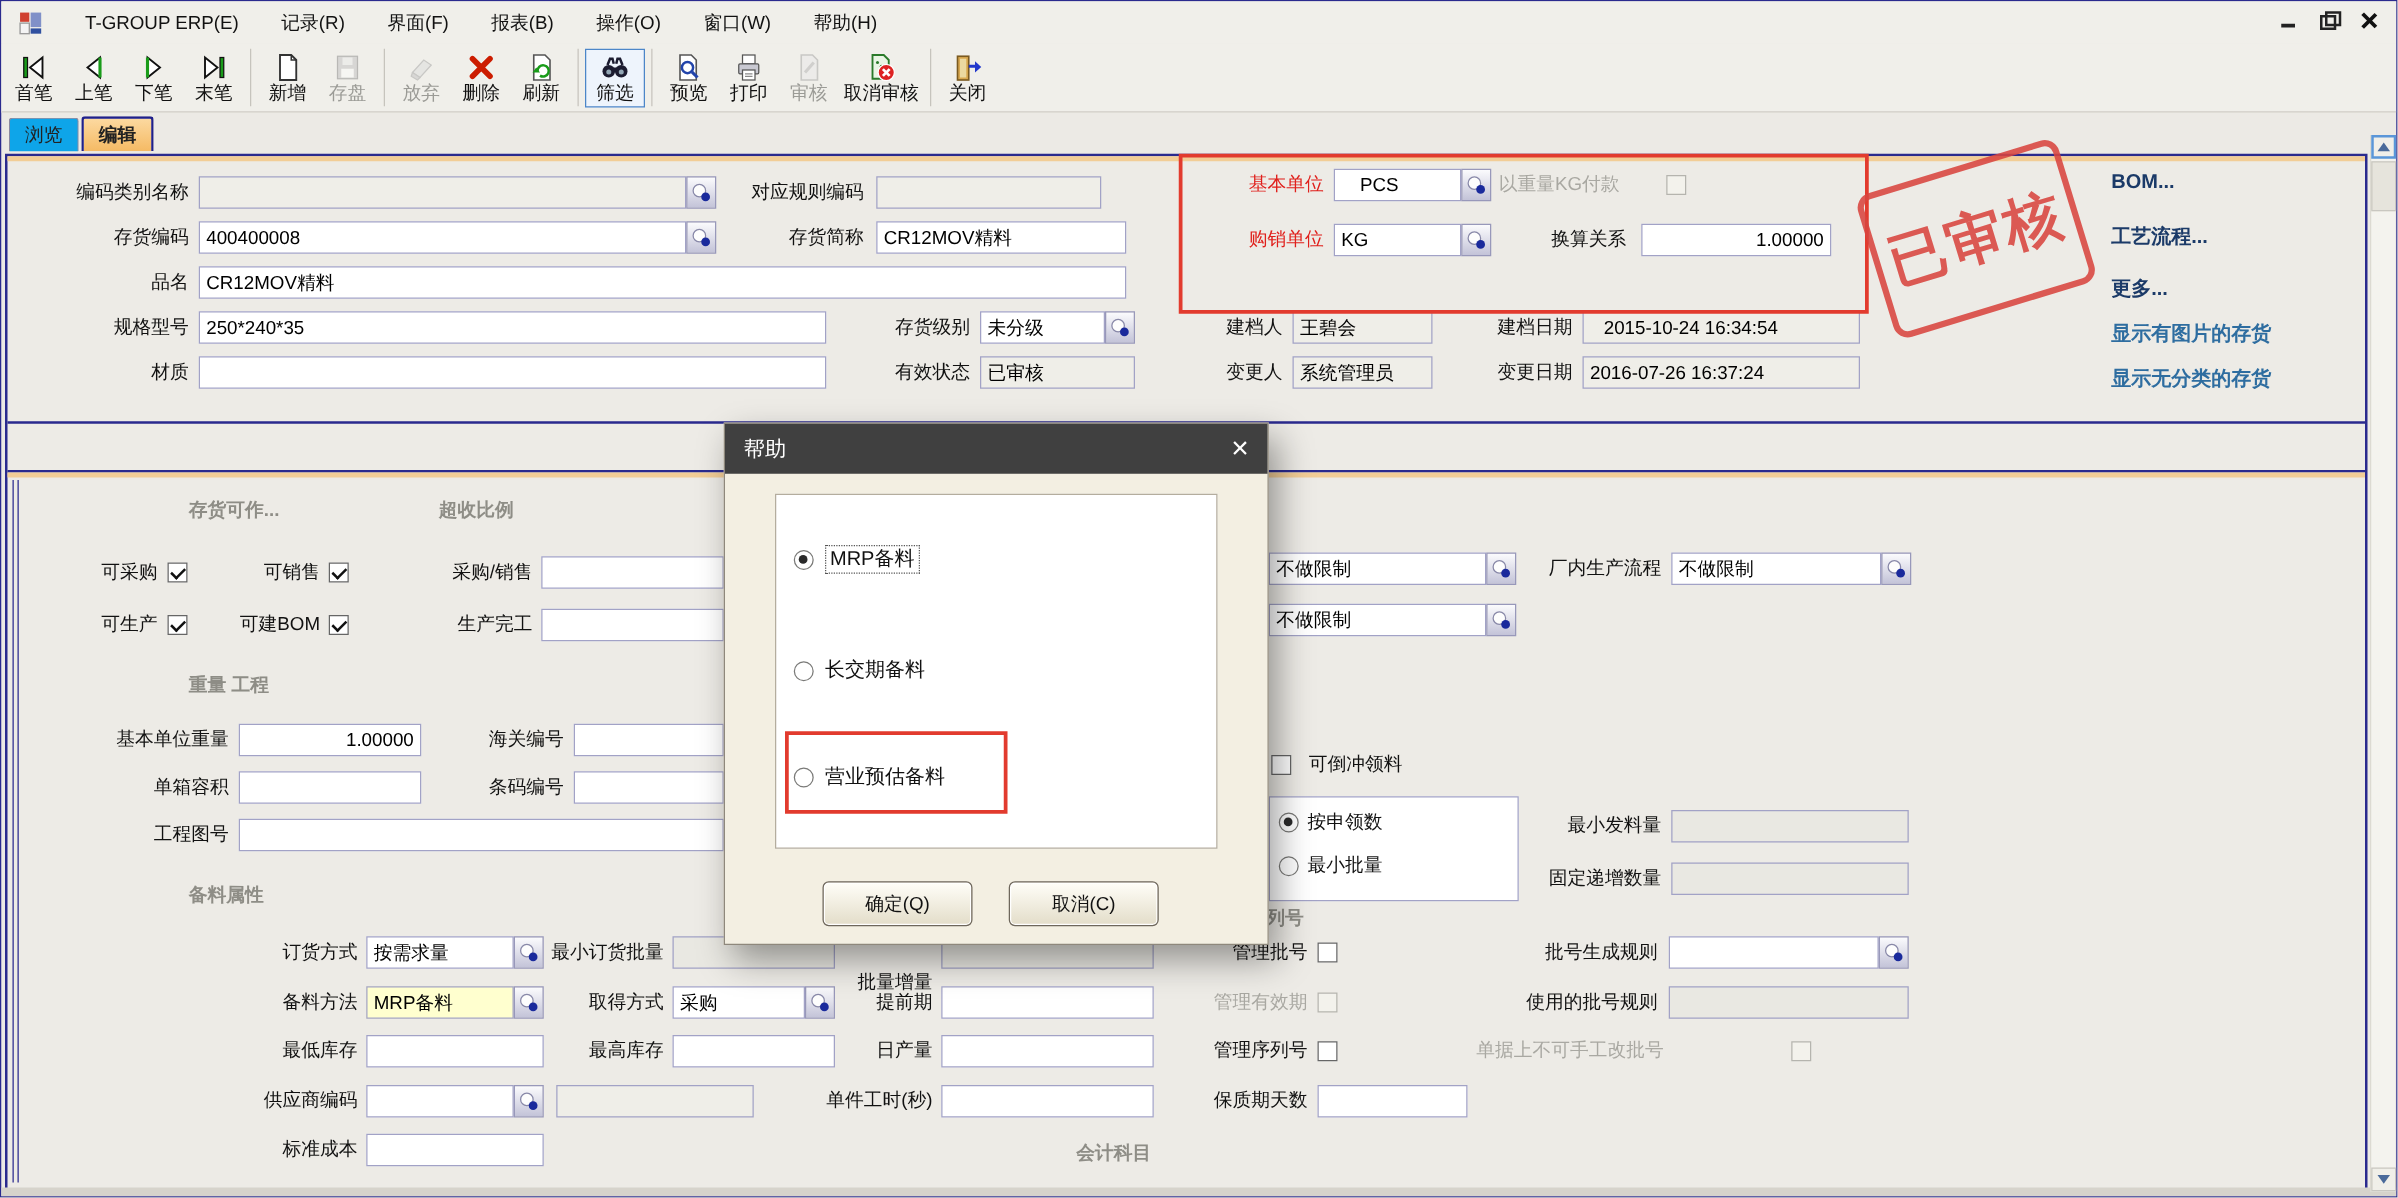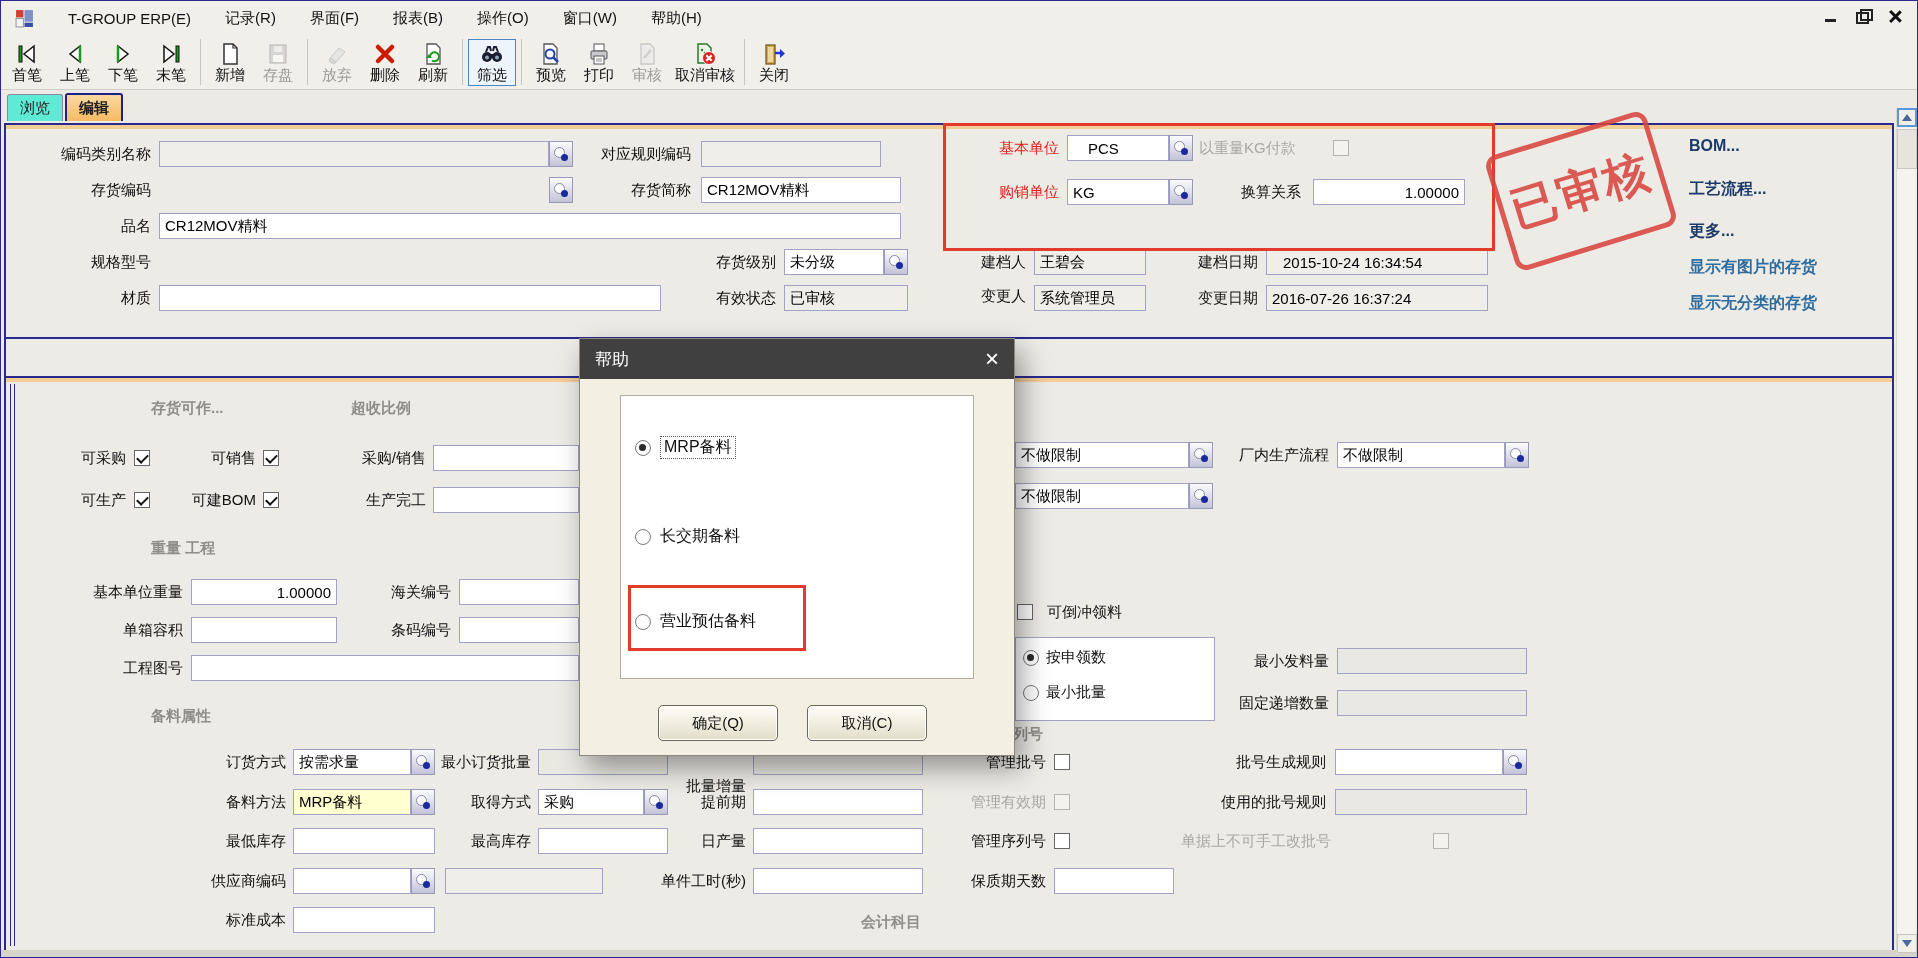--- a/index.html
+++ b/index.html
@@ -17,21 +17,21 @@
   
   .toolbar{position:absolute;left:0;top:34px;right:0;height:54px;background:#f0efea;border-bottom:1px solid #cfcdc6;display:flex;align-items:center;padding-left:2px;}
   .tbtn{display:flex;flex-direction:column;align-items:center;justify-content:flex-end;min-width:40px;padding:2px 3px;font-size:15px;color:#111;line-height:17px;border:1px solid transparent;}
   .tbtn svg{display:block;}
   .tbtn.dis{color:#9b9b96;}
   .tbtn.dis svg{opacity:.45;filter:grayscale(1);}
   .tbtn.act{border:1px solid #4c86c8;background:#eef4fc;}
   .tsep{width:1px;height:46px;background:#c6c4bd;margin:0 5px;flex:none;}
   
   .vtabs{position:absolute;left:6px;top:92px;display:flex;align-items:flex-end;gap:2px;z-index:3;}
-  .vtab{padding:4px 12px 3px;font-size:15px;background:#5eead4;border:1px solid #8a88a0;border-bottom:none;border-radius:3px 3px 0 0;color:#222;}
+  .vtab{padding:4px 12px 3px;font-size:15px;background:#0ea5e9;border:1px solid #8a88a0;border-bottom:none;border-radius:3px 3px 0 0;color:#222;}
   .vtab.active{background:linear-gradient(#fcd9a0,#f5ba64);font-weight:bold;border:2px solid #20208a;border-bottom:none;}
   .panel{position:absolute;left:3px;top:122px;width:1890px;height:830px;border:2px solid #2a2a8e;background:#edebe6;box-sizing:border-box;}
   .tanline{position:absolute;left:5px;top:124px;width:1886px;height:4px;background:#f2cd96;z-index:1;}
   .hdiv{position:absolute;left:5px;top:336px;width:1886px;height:2px;background:#2a2a8e;}
   .dtabs{position:absolute;left:12px;top:344px;display:flex;align-items:flex-end;font-size:15px;z-index:3;}
   .dtab{padding:5px 10px 4px;border-right:1px solid #9a98b0;color:#111;}
   .dtab.active{font-weight:bold;background:linear-gradient(#fcd9a0,#f5ba64);border:2px solid #20208a;border-bottom:none;border-radius:2px 2px 0 0;margin-right:4px;}
   .dline{position:absolute;left:5px;top:375px;width:1886px;height:2px;background:#2a2a8e;}
   .dtan{position:absolute;left:5px;top:377px;width:1886px;height:4px;background:#f2cd96;}
   .dblb{position:absolute;left:9px;top:383px;width:3px;height:562px;border-left:1px solid #2a2a8e;border-right:1px solid #2a2a8e;}
@@ -241,41 +241,43 @@
   <div class="panel"></div>
   <div class="tanline"></div>
 
   <div class="lbl" style="left:30px;top:140px;width:120px;">编码类别名称</div>
   <div class="fld ro" style="left:158px;top:140px;width:390px;"></div>
   <div class="lk" style="left:548px;top:140px;"></div>
   <div class="lbl" style="left:580px;top:140px;width:110px;">对应规则编码</div>
   <div class="fld ro" style="left:700px;top:140px;width:180px;"></div>
 
   <div class="lbl" style="left:30px;top:176px;width:120px;">存货编码</div>
+  <div class="fld" style="left:158px;top:176px;width:390px;">400400008</div>
   <div class="lk" style="left:548px;top:176px;"></div>
   <div class="lbl" style="left:600px;top:176px;width:90px;">存货简称</div>
   <div class="fld" style="left:700px;top:176px;width:200px;">CR12MOV精料</div>
 
   <div class="lbl" style="left:30px;top:212px;width:120px;">品名</div>
   <div class="fld" style="left:158px;top:212px;width:742px;">CR12MOV精料</div>
 
   <div class="lbl" style="left:30px;top:248px;width:120px;">规格型号</div>
+  <div class="fld" style="left:158px;top:248px;width:502px;">250*240*35</div>
   <div class="lbl" style="left:675px;top:248px;width:100px;">存货级别</div>
   <div class="fld" style="left:783px;top:248px;width:100px;">未分级</div>
   <div class="lk" style="left:883px;top:248px;"></div>
   <div class="lbl" style="left:950px;top:248px;width:75px;">建档人</div>
   <div class="fld ro" style="left:1033px;top:248px;width:112px;">王碧会</div>
   <div class="lbl" style="left:1162px;top:248px;width:95px;">建档日期</div>
   <div class="fld ro" style="left:1265px;top:248px;width:222px;padding-left:16px;">2015-10-24 16:34:54</div>
 
   <div class="lbl" style="left:30px;top:284px;width:120px;">材质</div>
   <div class="fld" style="left:158px;top:284px;width:502px;"></div>
   <div class="lbl" style="left:675px;top:284px;width:100px;">有效状态</div>
   <div class="fld ro" style="left:783px;top:284px;width:124px;">已审核</div>
-  <div class="lbl" style="left:950px;top:284px;width:75px;font-family:Liberation Mono, monospace;">变更人</div>
+  <div class="lbl" style="left:950px;top:284px;width:75px;">变更人</div>
   <div class="fld ro" style="left:1033px;top:284px;width:112px;">系统管理员</div>
   <div class="lbl" style="left:1162px;top:284px;width:95px;">变更日期</div>
   <div class="fld ro" style="left:1265px;top:284px;width:222px;">2016-07-26 16:37:24</div>
 
   <div class="redbox"></div>
   <div class="lbl red" style="left:958px;top:134px;width:100px;z-index:3;">基本单位</div>
   <div class="fld" style="left:1066px;top:134px;width:102px;z-index:3;padding-left:20px;">PCS</div>
   <div class="lk" style="left:1168px;top:134px;z-index:3;"></div>
   <div class="lbl dis left" style="left:1198px;top:134px;width:128px;z-index:3;">以重量KG付款</div>
   <div class="cb dis" style="left:1332px;top:139px;z-index:3;"></div>

